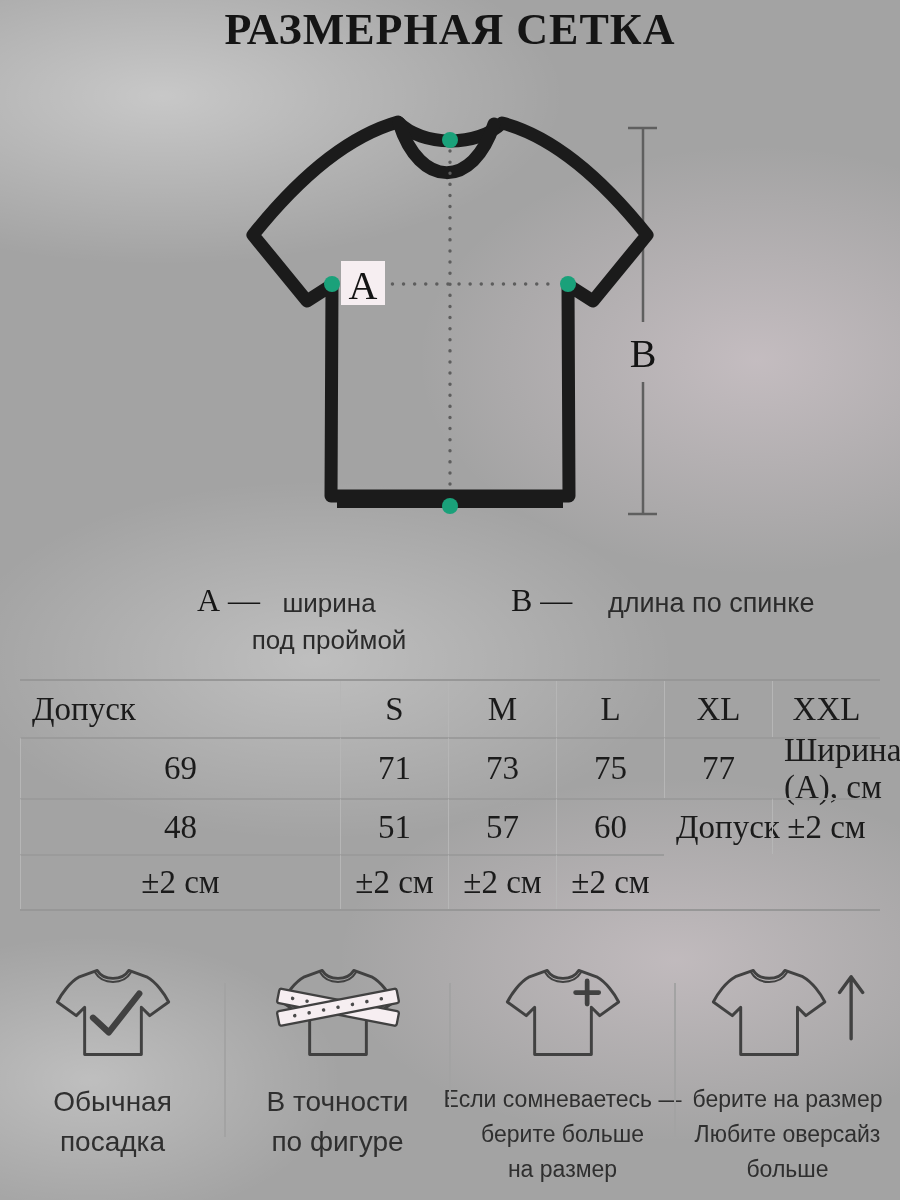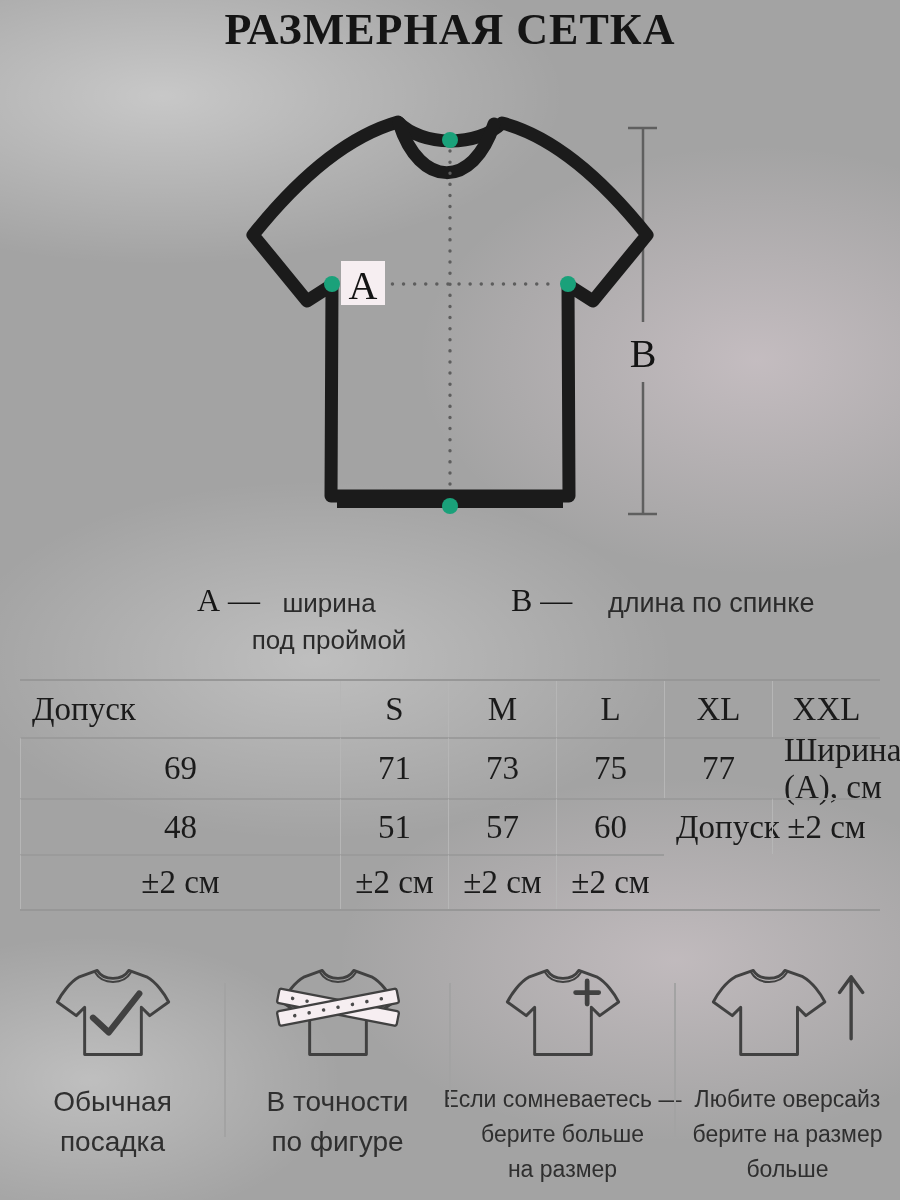--- a/index.html
+++ b/index.html
@@ -214,22 +214,22 @@
       <div class="fit-icon">
         <svg width="163" height="100" viewBox="0 0 155 95">
           <g fill="none" stroke="#414141" stroke-width="2.8" stroke-linejoin="round" stroke-linecap="round">
             <path d="M 45 7 L 28 13 C 19 18 11 29 7 37 L 25 50 L 33 42 L 33 87 L 87 87 L 87 42 L 95 50 L 113 37 C 109 29 101 18 92 13 L 75 7 C 69 17 51 17 45 7 Z"></path>
             <path d="M 43 9 C 50 21 70 21 77 9" stroke-width="2"></path>
             <path d="M 138 72 V 16 M 127 28 L 138 13 L 149 28" stroke-width="3.2"></path>
           </g>
         </svg>
       </div>
       <div class="fit-lines small">
+        <span>берите на размер</span>
         <span>Любите оверсайз</span>
-        <span>берите на размер</span>
         <span>больше</span>
       </div>
     </div>
   </div>
 
   <div class="vdivider vd1"></div>
   <div class="vdivider vd2"></div>
   <div class="vdivider vd3"></div>
 
 </div>

